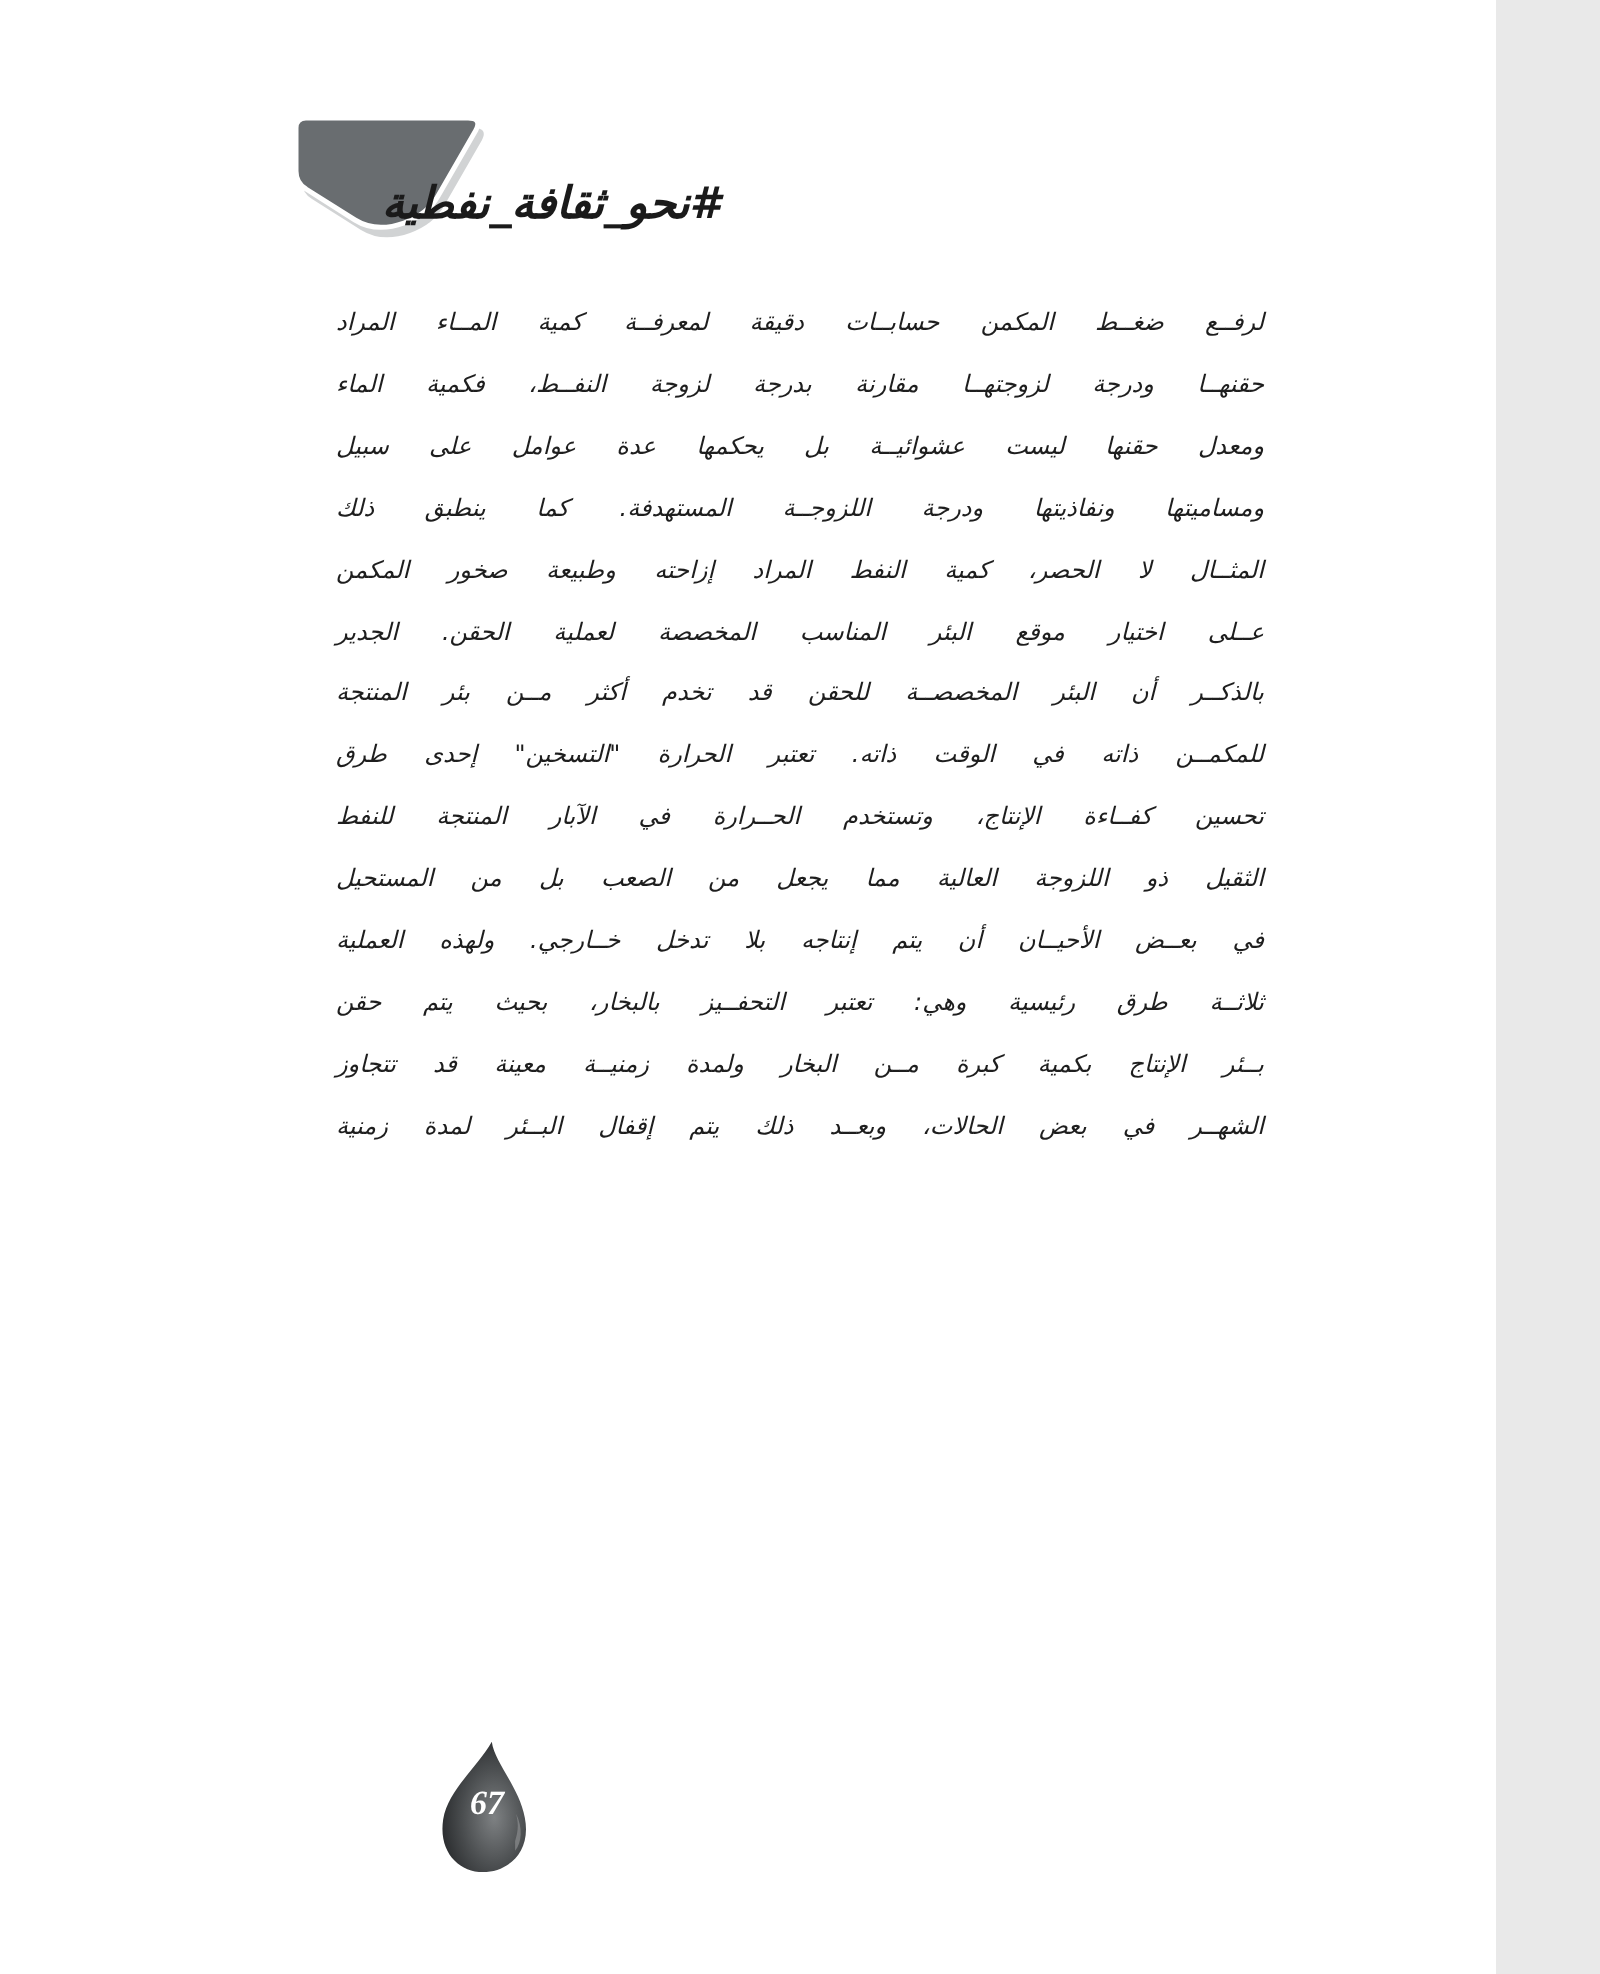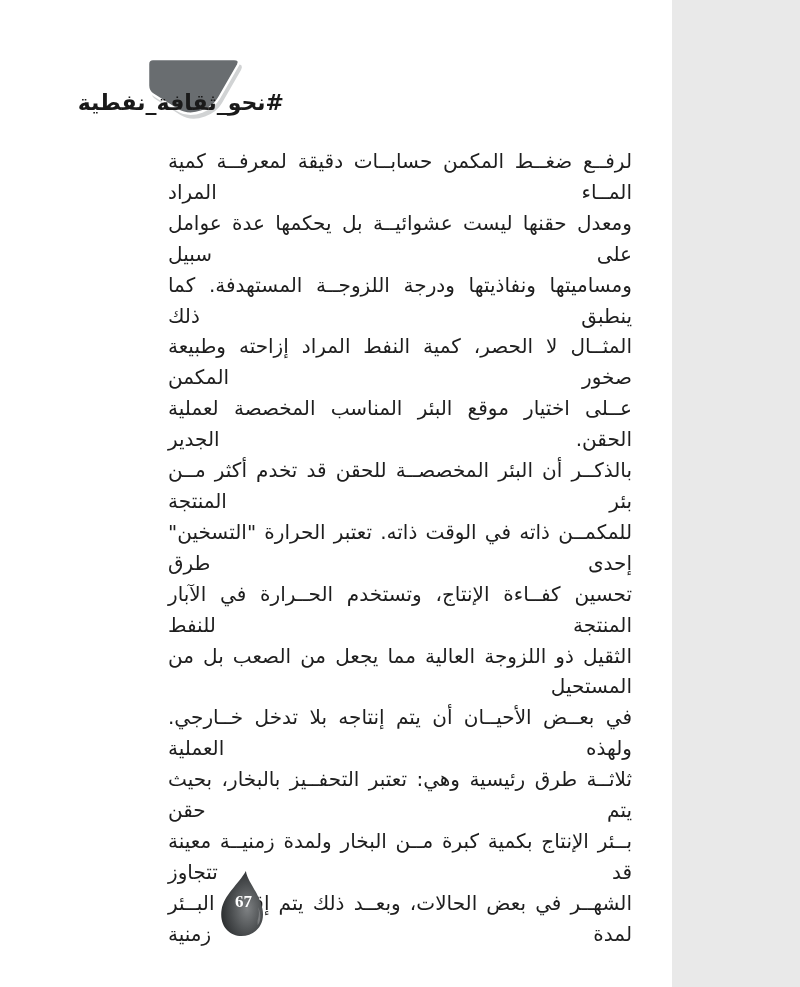--- a/index.html
+++ b/index.html
@@ -1,23 +1,24 @@
 <!DOCTYPE html>
 <html lang="ar"><head>
 <meta charset="utf-8">
 <style>
   * { margin: 0; padding: 0; box-sizing: border-box; }
   html, body { background: #e9e9e9; }
   .page {
     position: relative;
-    width: 672px;
+    width: 748px;
     height: 987px;
     background: #ffffff;
     overflow: hidden;
     font-family: "DejaVu Sans", "Liberation Sans", sans-serif;
+    font-style: italic;
   }
 
   
   .ribbon-wrap {
     position: absolute;
     left: 140px;
     top: 52px;
     width: 112px;
     height: 80px;
   }
@@ -37,21 +38,21 @@
   
   .text-block {
     position: absolute;
     left: 168px;
     top: 146px;
     width: 464px;
     direction: rtl;
     color: #1e1e1e;
   }
   .text-line {
-    font-size: 20px;
+    font-size: 12px;
     line-height: 30.9px;
     text-align: justify;
     text-align-last: justify;
     white-space: normal;
     word-spacing: 0.5px;
   }
 
   
   .drop-wrap {
     position: absolute;
@@ -82,20 +83,21 @@
     <svg viewBox="0 0 112 80" width="112" height="80">
       <path d="M 8 12 Q 8 7 13 7 L 94 7 Q 101 7 98 13 L 79 46 Q 74 55 62 59.5 Q 48 64.5 37.5 58 L 13 42.5 Q 8 39.5 8 33.5 Z" transform="translate(3,5)" fill="#c9cbcd" opacity="0.85"></path>
       <path d="M 8 12 Q 8 7 13 7 L 94 7 Q 101 7 98 13 L 79 46 Q 74 55 62 59.5 Q 48 64.5 37.5 58 L 13 42.5 Q 8 39.5 8 33.5 Z" fill="#696d70" stroke="#ffffff" stroke-width="2.5" stroke-linejoin="round"></path>
     </svg>
   </div>
 
   <div class="hashtag">#نحو_ثقافة_نفطية</div>
 
   <div class="text-block">
     <div class="text-line">لرفــع ضغــط المكمن حسابــات دقيقة لمعرفــة كمية المــاء المراد</div>
+    <div class="text-line">حقنهــا ودرجة لزوجتهــا مقارنة بدرجة لزوجة النفــط، فكمية الماء</div>
     <div class="text-line">ومعدل حقنها ليست عشوائيــة بل يحكمها عدة عوامل على سبيل</div>
     <div class="text-line">ومساميتها ونفاذيتها ودرجة اللزوجــة المستهدفة. كما ينطبق ذلك</div>
     <div class="text-line">المثــال لا الحصر، كمية النفط المراد إزاحته وطبيعة صخور المكمن</div>
     <div class="text-line">عــلى اختيار موقع البئر المناسب المخصصة لعملية الحقن. الجدير</div>
     <div class="text-line">بالذكــر أن البئر المخصصــة للحقن قد تخدم أكثر مــن بئر المنتجة</div>
     <div class="text-line">للمكمــن ذاته في الوقت ذاته. تعتبر الحرارة "التسخين" إحدى طرق</div>
     <div class="text-line">تحسين كفــاءة الإنتاج، وتستخدم الحــرارة في الآبار المنتجة للنفط</div>
     <div class="text-line">الثقيل ذو اللزوجة العالية مما يجعل من الصعب بل من المستحيل</div>
     <div class="text-line">في بعــض الأحيــان أن يتم إنتاجه بلا تدخل خــارجي. ولهذه العملية</div>
     <div class="text-line">ثلاثــة طرق رئيسية وهي: تعتبر التحفــيز بالبخار، بحيث يتم حقن</div>

